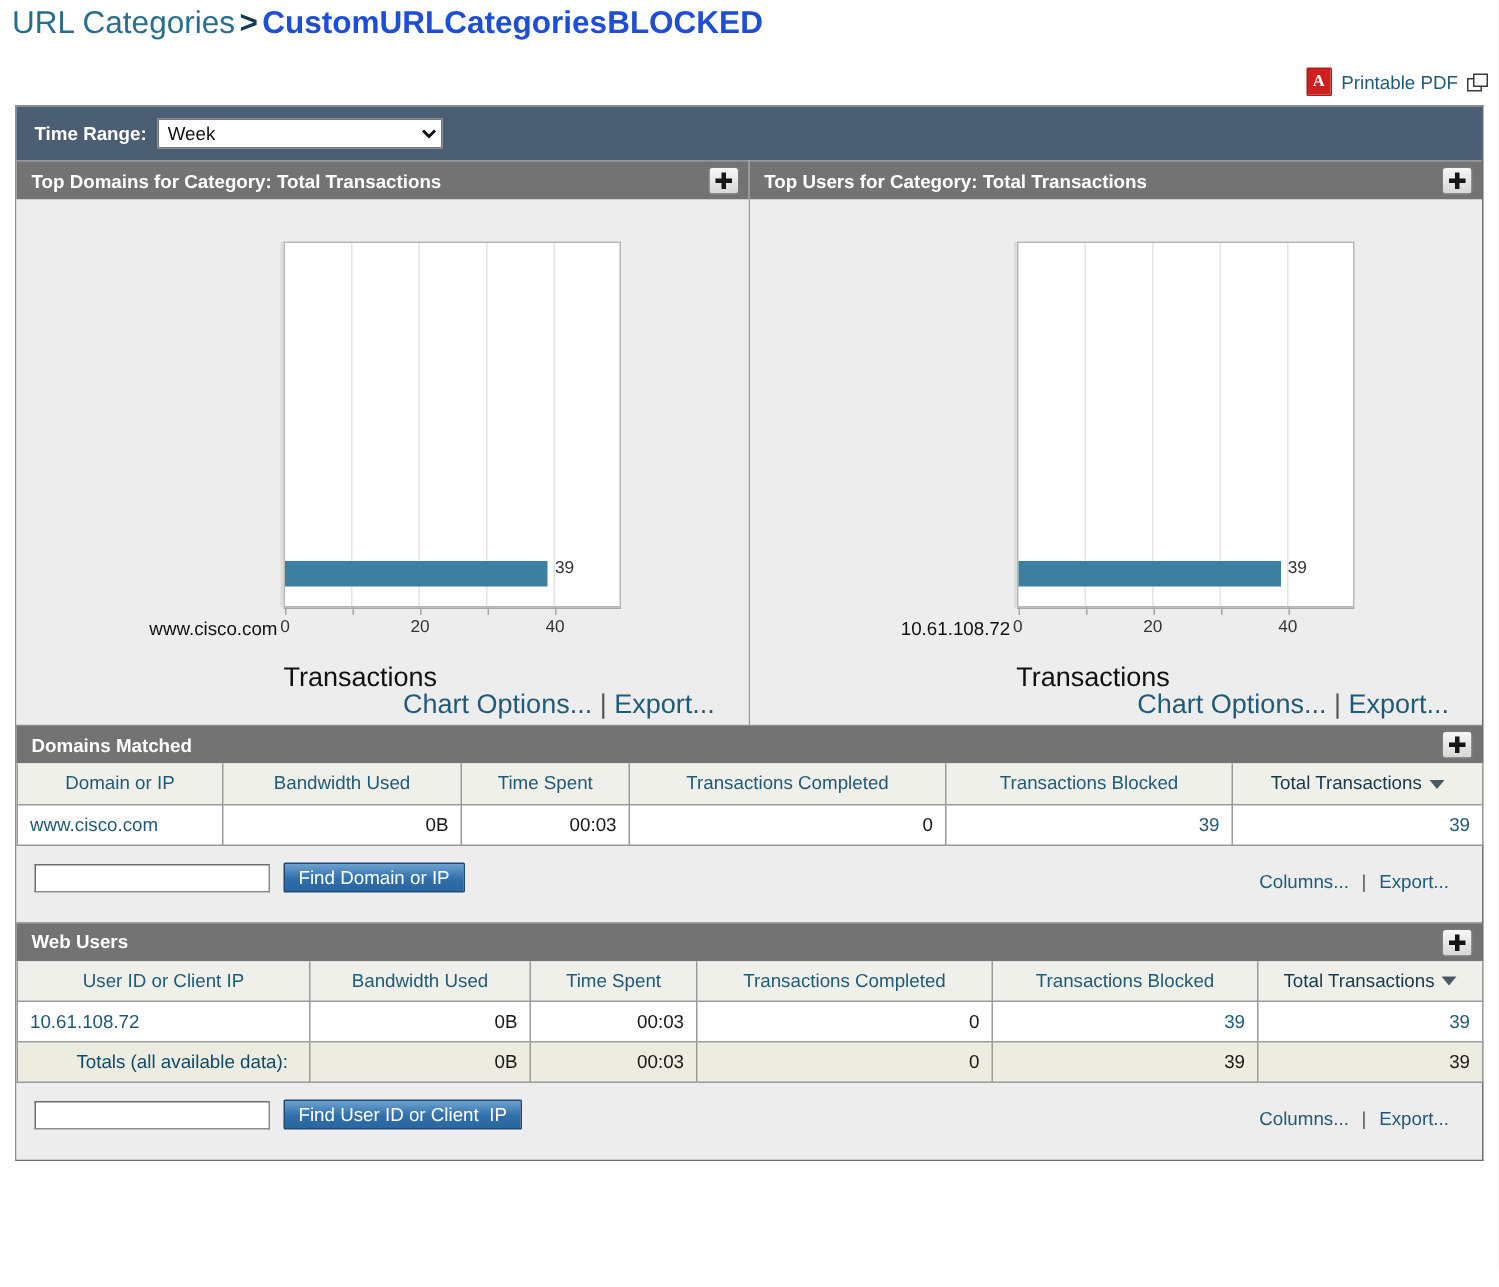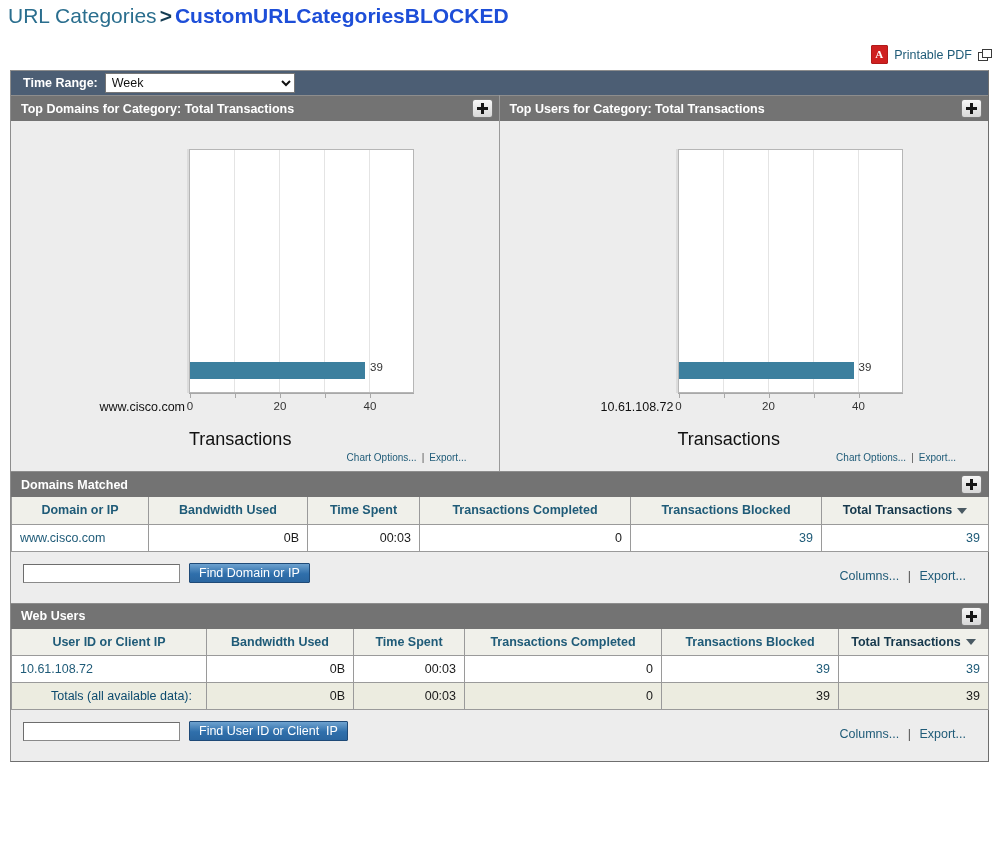--- a/index.html
+++ b/index.html
@@ -62,21 +62,21 @@
     position:absolute;left:10px;top:70px;width:977px;
     border:1px solid #8d8d8d;
     border-right-color:#6e6e6e;border-bottom-color:#6e6e6e;
     background:#ededed;
     box-sizing:content-box;
   }
 
   
   .timerange-bar{
     background:#4c5e74;
-    height:24px;
+    height:36px;
     display:flex;align-items:center;
     padding-left:12px;
     box-sizing:border-box;
   }
   .timerange-label{
     color:#ffffff;font-weight:bold;font-size:12.5px;margin-right:7px;
   }
   .timerange-select{
     width:190px;height:20px;font-size:12.5px;
     font-family:"Liberation Sans", sans-serif;
@@ -159,35 +159,35 @@
     position:absolute;width:1px;height:5px;background:#a8a8a8;
   }
   .tick-label{
     position:absolute;font-size:11.5px;color:#333;text-align:center;width:30px;
   }
   .axis-title{
     position:absolute;font-size:18px;color:#111;text-align:left;
   }
   .chart-links{
     height:28px;display:flex;align-items:center;justify-content:flex-end;
-    padding-right:32px;font-size:10px;background:#ededed;
+    padding-right:22px;font-size:18px;background:#ededed;
   }
   .lnk{color:#1f5b78;cursor:pointer;}
   .lnk-sep{color:#555;padding:0 5px;}
 
   
   table.grid{
     width:100%;border-collapse:collapse;font-size:12.5px;background:#fff;
     table-layout:fixed;
   }
   table.grid th{
     background:#f0f0ea;
     border:1px solid #9a9a9a;
     border-top:none;
-    height:27px;font-weight:bold;color:#1f5b78;
+    height:27px;font-weight:normal;color:#1f5b78;
     text-align:center;
     padding:0 8px;box-sizing:border-box;
   }
   table.grid th.sorted{color:#16384c;}
   table.grid th .sort-arrow{
     display:inline-block;margin-left:5px;
     width:0;height:0;border-left:5px solid transparent;border-right:5px solid transparent;
     border-top:6px solid #4a5a63;vertical-align:middle;
   }
   table.grid td{

